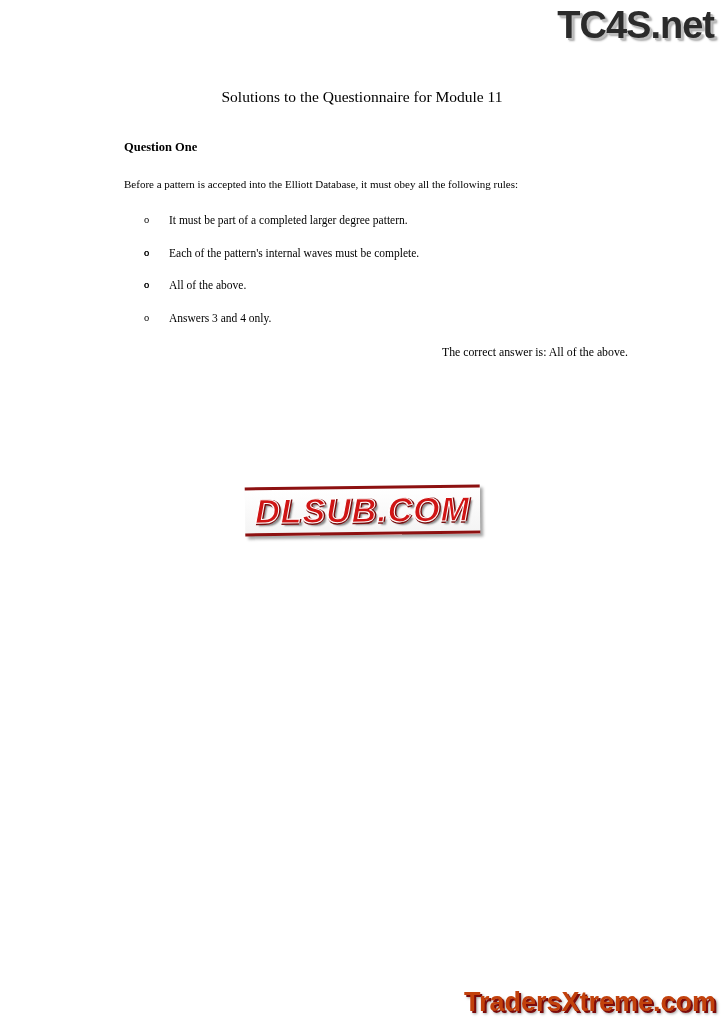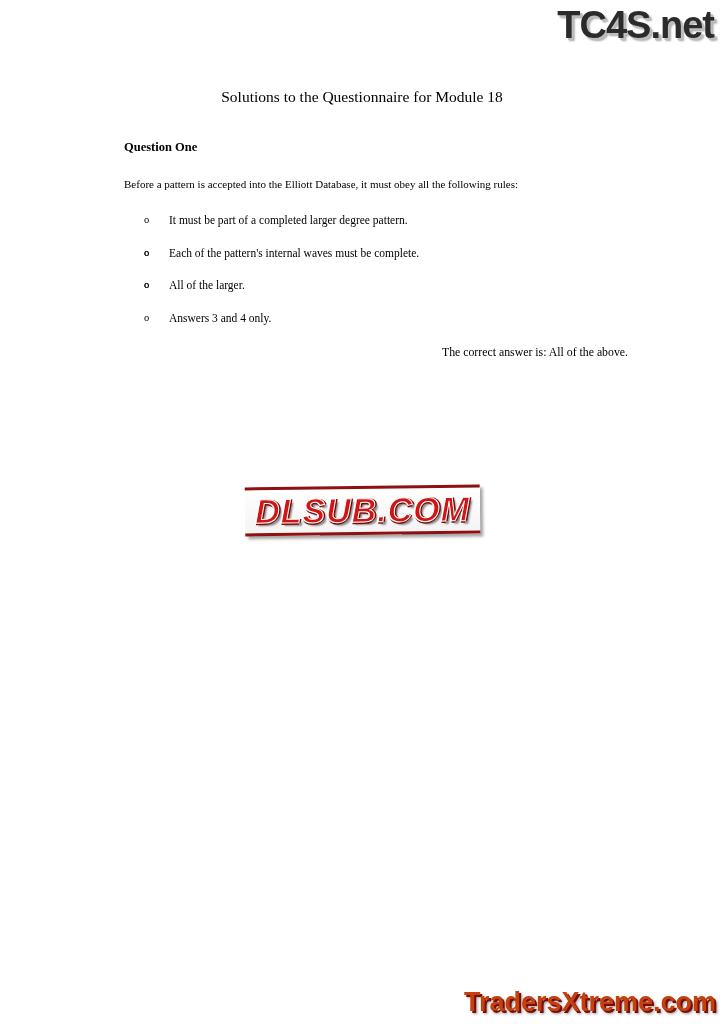--- a/index.html
+++ b/index.html
@@ -136,21 +136,21 @@
     line-height: 1;
   }
 </style>
 </head>
 <body>
 
 <div class="page">
 
   <div class="top-watermark">TC4S.net</div>
 
-  <div class="doc-title">Solutions to the Questionnaire for Module 18</div>
+  <div class="doc-title">Solutions to the Questionnaire for Module 11</div>
 
   <div class="content">
 
     <div class="q-heading">Question One</div>
 
     <p class="q-intro">Before a pattern is accepted into the Elliott Database, it must obey all the following rules:</p>
 
     <ul class="options">
       <li class="option">
         <span class="bullet">o</span>
@@ -161,21 +161,21 @@
       </li>
       <li class="option">
         <span class="bullet">o</span>
         <span>Each of the pattern's internal waves must be complete.</span>
       </li>
       <li class="option">
         <span class="bullet">o</span>
       </li>
       <li class="option">
         <span class="bullet">o</span>
-        <span>All of the larger.</span>
+        <span>All of the above.</span>
       </li>
       <li class="option">
         <span class="bullet">o</span>
         <span>Answers 3 and 4 only.</span>
       </li>
     </ul>
 
     <p class="answer">The correct answer is: All of the above.</p>
   </div>
 

